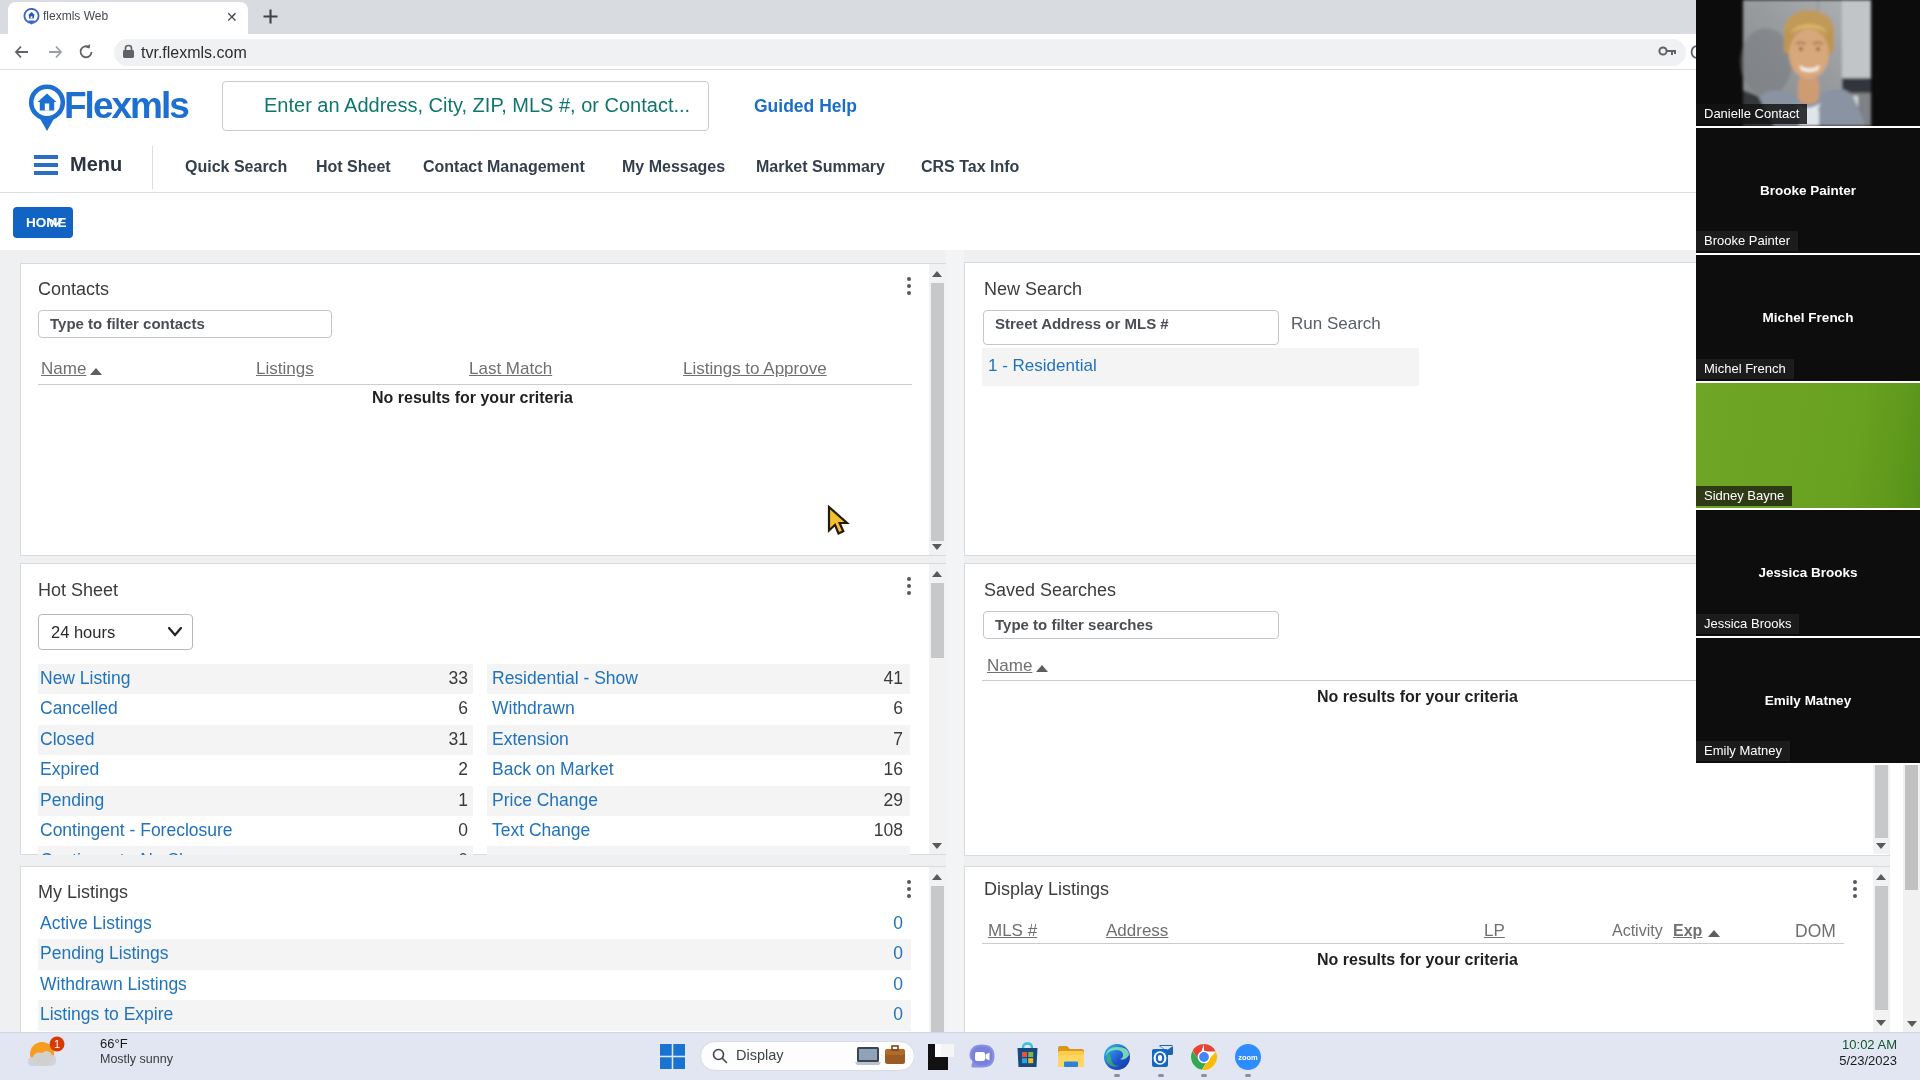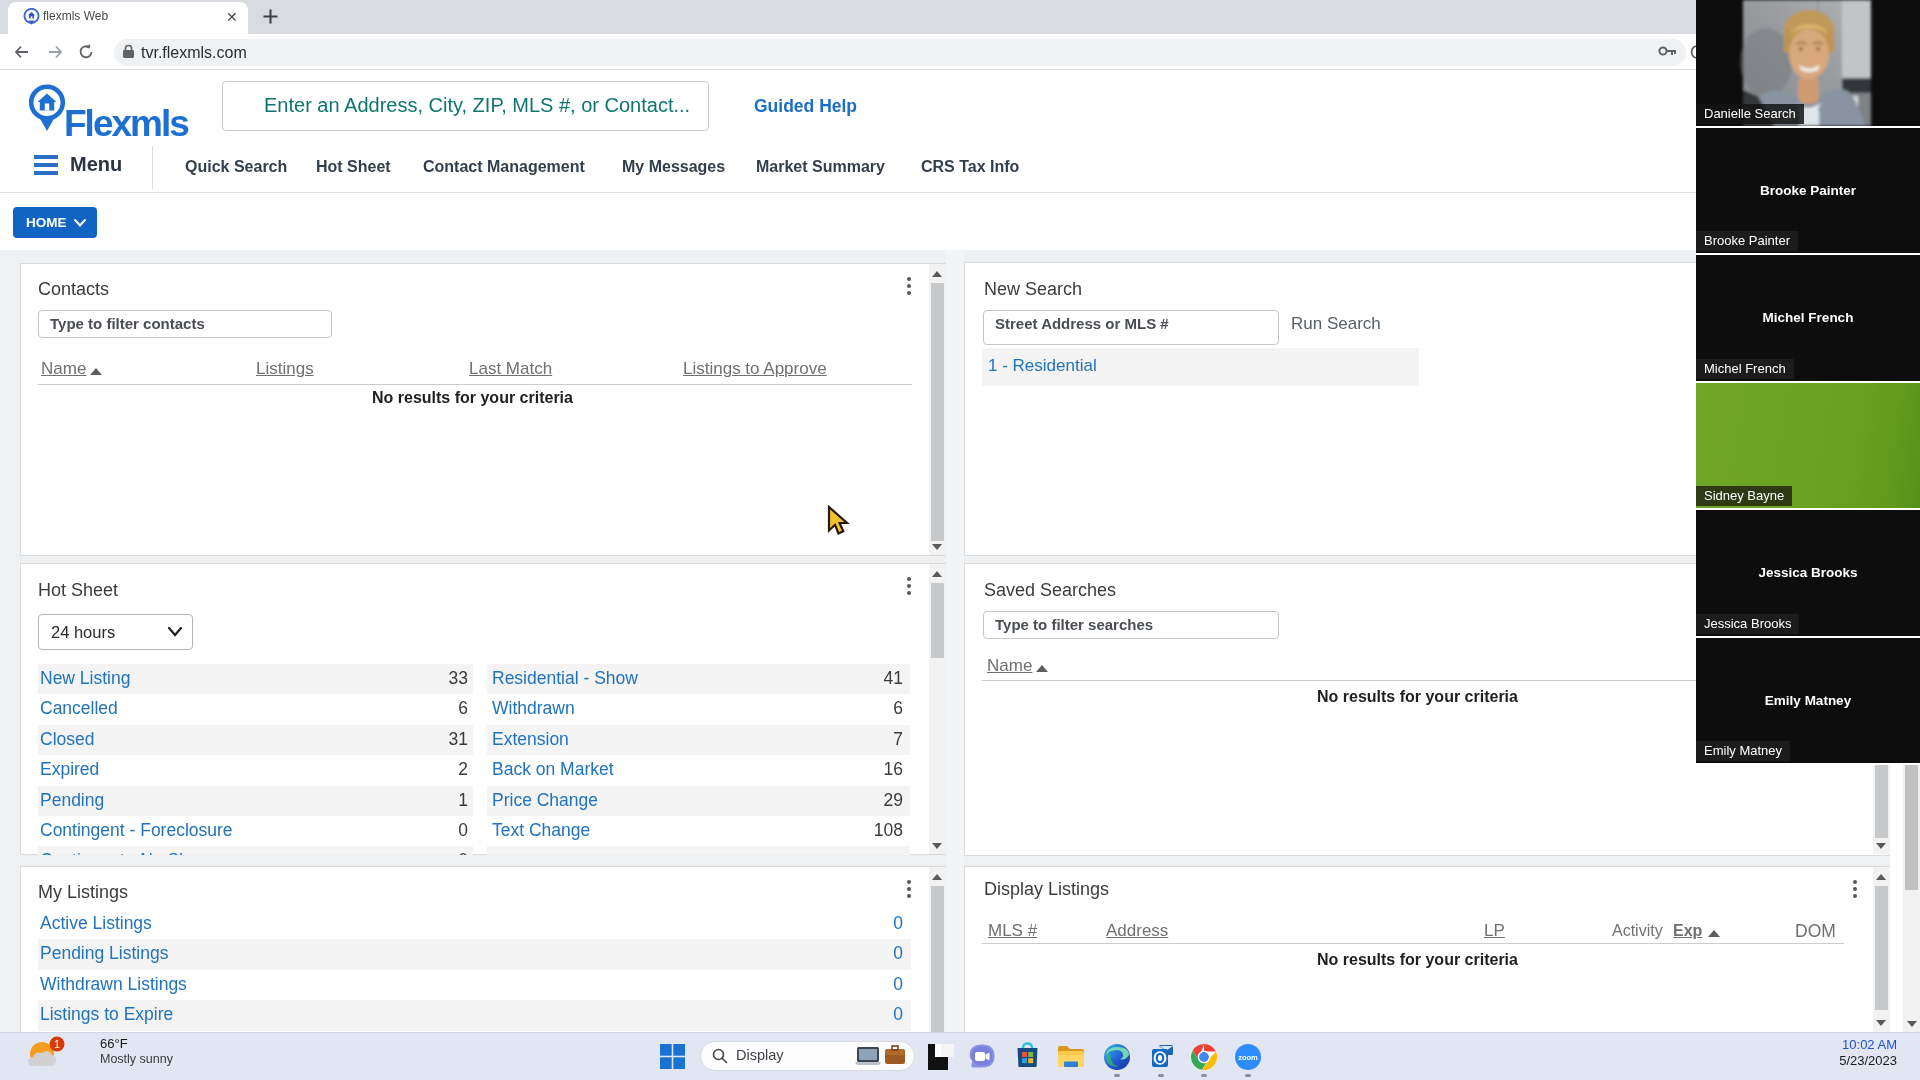--- a/index.html
+++ b/index.html
@@ -9,32 +9,32 @@
 
 #tabstrip { left:0; top:0; width:1920px; height:34px; background:#d8dbdf; }
 #tab { left:8px; top:2px; width:240px; height:32px; background:#fff; border-radius:8px 8px 0 0; }
 #tabtitle { left:43px; top:9px; font-size:12px; color:#45494d; }
 #tabx { left:226px; top:9px; font-size:14px; color:#45494d; }
 #toolbar { left:0; top:34px; width:1920px; height:36px; background:#fff; border-bottom:1px solid #dcdee1; }
 #omnibox { left:114px; top:39px; width:1572px; height:27px; background:#f0f1f2; border-radius:14px; }
 #url { left:141px; top:44px; font-size:16px; color:#2a2e31; }
 
 #hdr { left:0; top:70px; width:1920px; height:71px; background:#fff; }
-#logotext { left:64px; top:103px; font-size:37px; font-weight:bold; color:#1d70d2; letter-spacing:-2px; }
+#logotext { left:64px; top:85px; font-size:37px; font-weight:bold; color:#1d70d2; letter-spacing:-2px; }
 #searchbox { left:222px; top:81px; width:487px; height:50px; border:1px solid #c8cacd; border-radius:4px; background:#fff; }
 #searchph { left:264px; top:94px; font-size:20px; color:#0f766e; }
 #guided { left:754px; top:96px; font-size:17.5px; font-weight:bold; color:#1b6ec8; }
 
 #nav { left:0; top:141px; width:1920px; height:52px; background:#fff; border-bottom:1px solid #dddee0; }
 .navitem { top:158px; font-size:16px; font-weight:bold; color:#333f4d; }
 #menulabel { left:70px; top:153px; font-size:20px; font-weight:bold; color:#2b3442; }
 #navsep { left:152px; top:146px; width:1px; height:43px; background:#ddd; }
 
 #homeband { left:0; top:193px; width:1920px; height:57px; background:#fff; }
-#homebtn { left:13px; top:207px; width:84px; height:31px; background:#1164c4; border-radius:4px; color:#fff; font-size:13.5px; font-weight:bold; line-height:31px; text-align:left; padding-left:13px; }
+#homebtn { left:13px; top:207px; width:60px; height:31px; background:#1164c4; border-radius:4px; color:#fff; font-size:13.5px; font-weight:bold; line-height:31px; text-align:left; padding-left:13px; }
 
 #content { left:0; top:250px; width:1920px; height:782px; background:#eff0f2; }
 .panel { position:absolute; background:#fff; border:1px solid #d9dadc; }
 .ptitle { position:absolute; font-size:18px; color:#3c3c3e; }
 .dots { position:absolute; width:4px; height:4px; border-radius:50%; background:#53585e; box-shadow:0 7px 0 #53585e, 0 14px 0 #53585e; }
 .finput { position:absolute; border:1px solid #c4c6c9; border-radius:4px; background:#fff; font-size:15px; font-weight:bold; color:#4a4d52; line-height:26px; padding-left:11px; }
 .thead { position:absolute; font-size:17px; color:#6e7072; text-decoration:underline; }
 .noresult { position:absolute; font-size:16px; font-weight:bold; color:#1f1f1f; }
 .bluelink { color:#2173bd; }
 .row { position:absolute; font-size:17.5px; }
@@ -296,21 +296,21 @@
       <path d="M138 30 L138 52 L128 56 L130 30 Z" fill="#bd9550"></path>
       <ellipse cx="113" cy="54" rx="20" ry="25" fill="#d8a77c"></ellipse>
       <path d="M94 34 Q100 24 113 24 Q127 24 132 34 Q126 28 113 28 Q101 28 94 34 Z" fill="#d9b56c"></path>
       <path d="M100 44 Q105 41 110 44" stroke="#9a7646" stroke-width="1.8" fill="none"></path>
       <path d="M117 44 Q122 41 127 44" stroke="#9a7646" stroke-width="1.8" fill="none"></path>
       <circle cx="105" cy="49" r="1.7" fill="#5d4a33"></circle>
         <circle cx="122" cy="49" r="1.7" fill="#5d4a33"></circle>
       <path d="M103 65 Q113 72 124 65 L122 70 Q113 74 105 70 Z" fill="#f6f3ef"></path>
     </g>
   </svg>
-  <div class="tilelabel">Danielle Search</div>
+  <div class="tilelabel">Danielle Contact</div>
 </div>
 <div class="tile" style="left:1696px; top:127.5px;">
   <div class="tilename" style="top:55px;">Brooke Painter</div>
   <div class="tilelabel" style="background:rgba(30,30,30,0.9);">Brooke Painter</div>
 </div>
 <div class="tile" style="left:1696px; top:255px;">
   <div class="tilename" style="top:55px;">Michel French</div>
   <div class="tilelabel" style="background:rgba(30,30,30,0.9);">Michel French</div>
 </div>
 <div class="tile" style="left:1696px; top:382.5px; background:linear-gradient(100deg,#6fa626 0%,#68a01f 70%,#609a1c 86%,#55911a 100%);">
@@ -416,14 +416,14 @@
 </svg>
 <svg class="abs" style="left:1234px; top:1043px;" width="28" height="28" viewBox="0 0 28 28">
   <circle cx="14" cy="14" r="13" fill="#2d8cff"></circle>
   <text x="14" y="17" font-size="7.5" fill="#fff" text-anchor="middle" font-family="Liberation Sans" font-weight="bold">zoom</text>
 </svg>
 <div class="abs" style="left:1114px; top:1074px; width:6px; height:3px; border-radius:2px; background:#8a8f98;"></div>
 <div class="abs" style="left:1158px; top:1074px; width:6px; height:3px; border-radius:2px; background:#8a8f98;"></div>
 <div class="abs" style="left:1201px; top:1074px; width:6px; height:3px; border-radius:2px; background:#8a8f98;"></div>
 <div class="abs" style="left:1245px; top:1074px; width:6px; height:3px; border-radius:2px; background:#8a8f98;"></div>
 
-<div class="abs" style="left:1797px; top:1037px; width:100px; text-align:right; font-size:13px; color:#1d4ed8;">10:02 AM</div>
+<div class="abs" style="left:1797px; top:1037px; width:100px; text-align:right; font-size:13px; color:#14532d;">10:02 AM</div>
 <div class="abs" style="left:1797px; top:1053px; width:100px; text-align:right; font-size:13px; color:#1a1a1a;">5/23/2023</div>
 
 </body></html>

